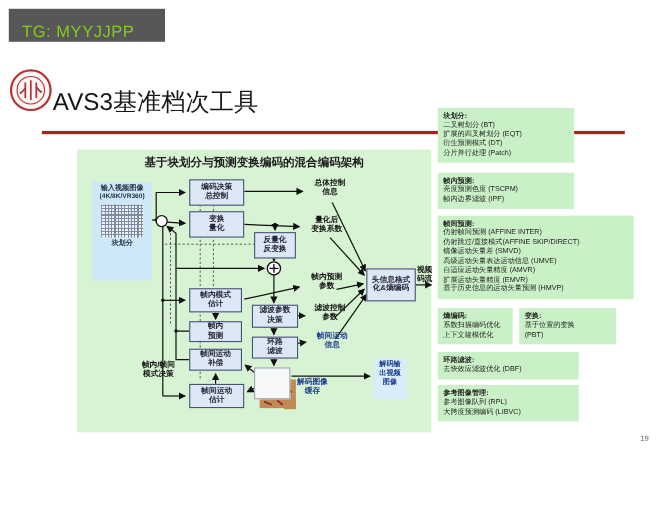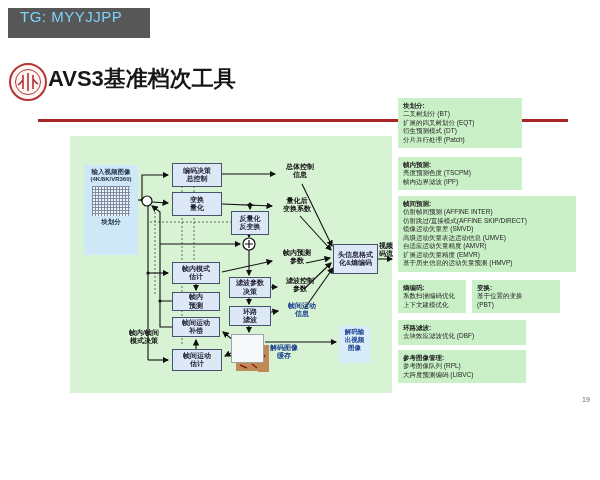--- a/index.html
+++ b/index.html
@@ -4,24 +4,24 @@
 <style>
   :root{
     --accent_red:#a82424; --panel_green:#d7f3d3; --tool_green:#c9f0c6;
     --bar_gray:#575757; --box_blue:#dce8f5; --blue_text:#1a3c8f;
   }
   html,body{margin:0;padding:0;}
   body{width:600px;height:480px;background:#fff;overflow:hidden;
        font-family:"Liberation Sans","DejaVu Sans",sans-serif;color:#111;}
   .slide{position:relative;width:600px;height:480px;background:#fff;}
   .abs{position:absolute;}
-  .wm{background:var(--bar_gray);color:#7dd3fc;display:flex;align-items:flex-start;}
+  .wm{background:var(--bar_gray);color:#84cc16;display:flex;align-items:flex-end;}
   .topbar{left:8px;top:8px;width:130px;height:30px;font-size:15px;padding-left:12px;letter-spacing:.5px;}
   .botbar{left:343px;top:440px;width:257px;height:30px;font-size:15px;justify-content:center;letter-spacing:.5px;}
-  .title{left:48px;top:64px;font-size:22px;font-weight:bold;color:#161616;}
+  .title{left:48px;top:78px;font-size:22px;font-weight:normal;color:#161616;}
   .redline{left:38px;top:119px;width:530px;height:3px;background:var(--accent_red);}
   .panel{left:70px;top:136px;width:322px;height:257px;background:var(--panel_green);}
   .ptitle{left:70px;top:141px;width:322px;text-align:center;font-size:10.5px;font-weight:bold;color:#1c1c1c;}
   .dbox{background:var(--box_blue);border:1px solid #47536e;font-size:7px;font-weight:bold;
         line-height:1.2;display:flex;align-items:center;justify-content:center;text-align:center;
         white-space:pre-line;color:#26263a;box-sizing:border-box;}
   .dlabel{font-size:7px;font-weight:bold;line-height:1.2;text-align:center;white-space:pre-line;color:#131313;}
   .blue{color:var(--blue_text);}
   .inputbox{left:84px;top:165px;width:54px;height:90px;background:#cfe8f8;text-align:center;
             font-size:6.5px;font-weight:bold;color:#25304a;line-height:1.25;padding-top:3px;box-sizing:border-box;}
@@ -49,20 +49,21 @@
   <svg class="abs" style="left:8px;top:62px;" width="40" height="40" viewBox="0 0 40 40">
     <circle cx="20" cy="20" r="18" fill="#fdf4f4" stroke="#b23434" stroke-width="2"></circle>
     <circle cx="20" cy="20" r="12.5" fill="none" stroke="#b23434" stroke-width="1"></circle>
     <path d="M15 13 v14 M15 18 q-3 4 -5 5 M25 13 v14 M25 17 q3 4 5 5 M20 11 v18" stroke="#b23434" stroke-width="1.6" fill="none"></path>
   </svg>
 
   <div class="abs title">AVS3基准档次工具</div>
   <div class="abs redline"></div>
 
   <div class="abs panel"></div>
+  <div class="abs ptitle">基于块划分与预测变换编码的混合编码架构</div>
 
   <div class="abs tool" style="left:398px;top:98px;width:124px;">
     <div class="tt">块划分:</div>
     <div>
         <div>二叉树划分 (BT)</div>
         <div>扩展的四叉树划分 (EQT)</div>
         <div>衍生预测模式 (DT)</div>
         <div>分片并行处理 (Patch)</div>
       </div>
   </div>

